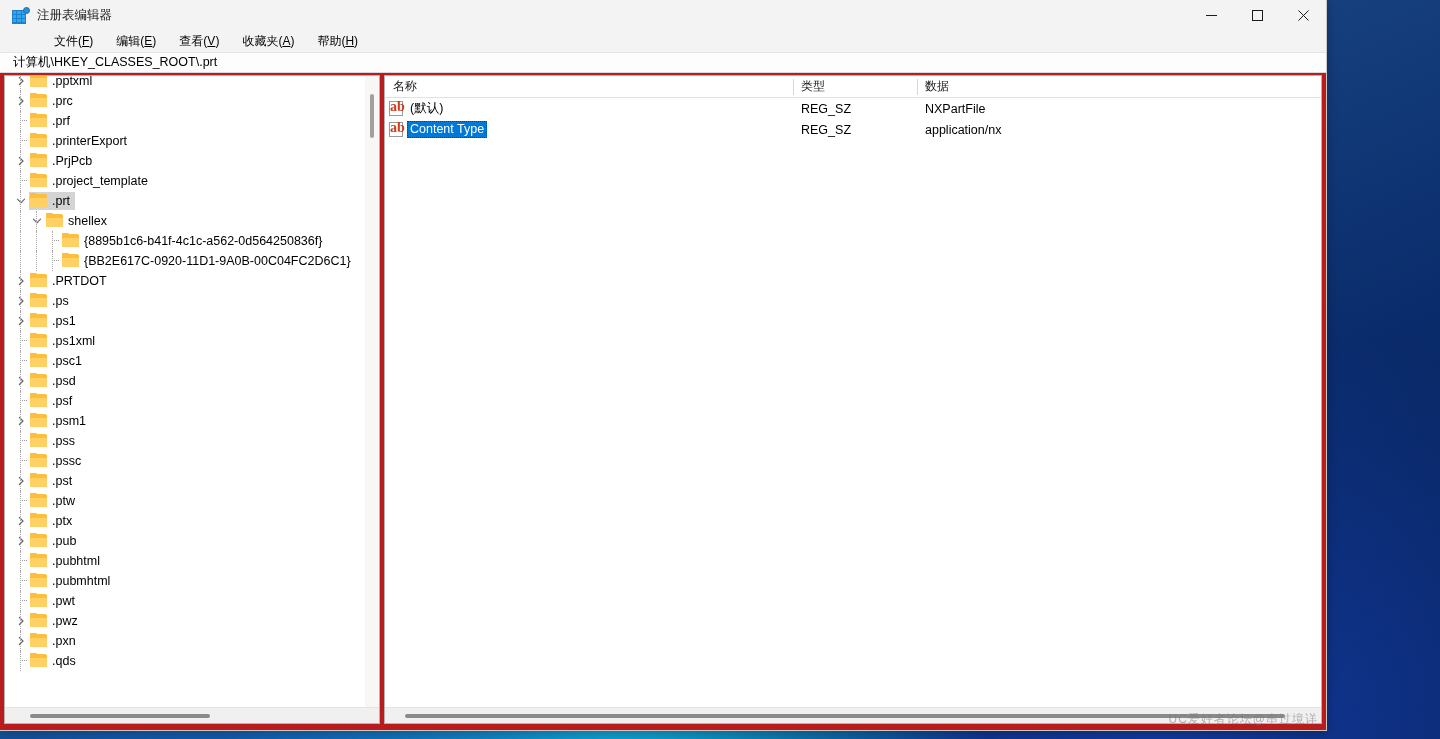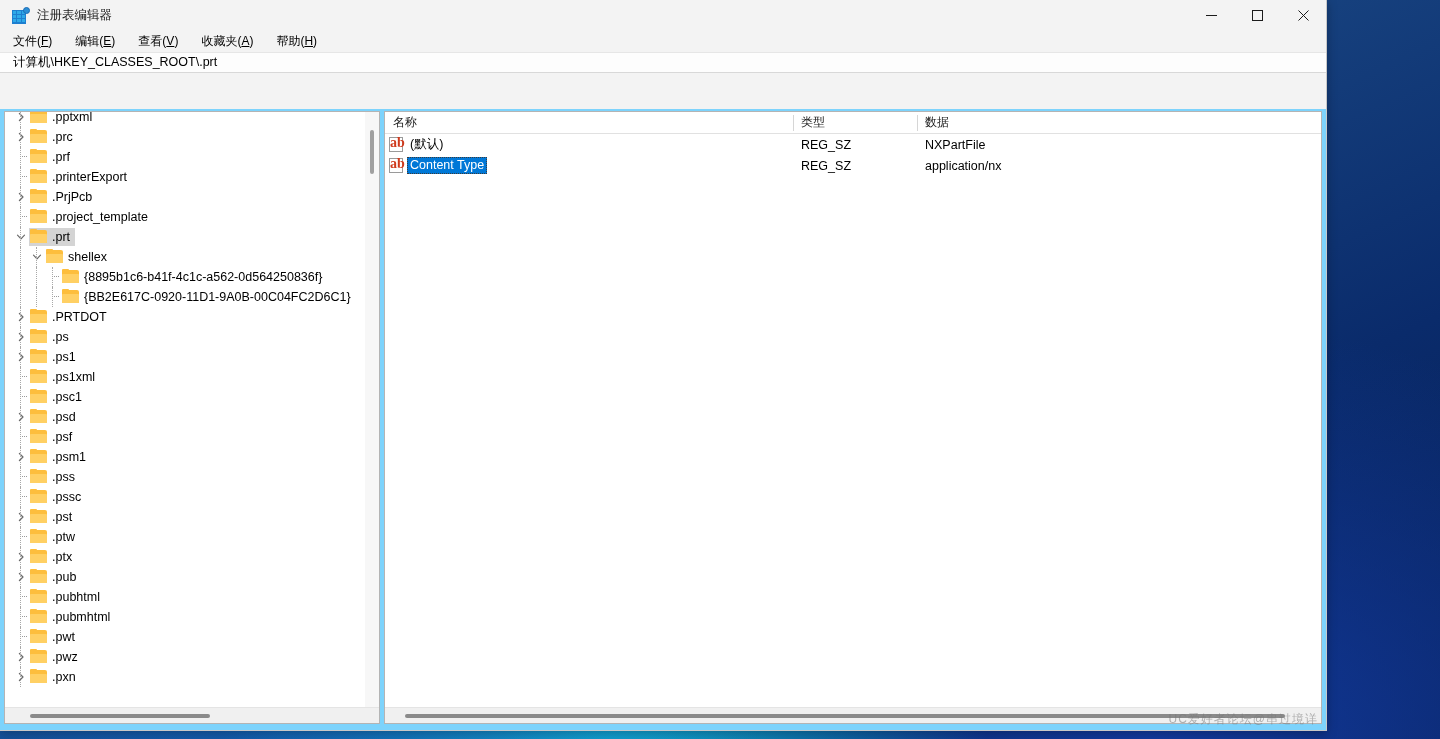--- a/index.html
+++ b/index.html
@@ -102,20 +102,21 @@
   .win-btn svg { display: block; }
 
   
   #menu-bar {
     height: 21px;
     background: #f3f3f3;
     display: flex;
     align-items: center;
     padding-left: 13px;
     flex: 0 0 auto;
+    margin-left: 41px;
   }
   .menu-item {
     font-size: 12px;
     color: #000;
     padding: 1px 7px 2px 0;
     margin-right: 16px;
     white-space: nowrap;
     line-height: 15px;
   }
   .menu-item u { text-decoration: underline; }
@@ -134,24 +135,23 @@
   #address-text {
     font-size: 12.5px;
     color: #000;
     white-space: nowrap;
   }
 
   
   #panes {
     flex: 1 1 auto;
     display: flex;
-    background: #7dd3fc;
+    background: #b91c1c;
     padding: 2px 4px 6px 4px;
     min-height: 0;
-    margin-top: 36px;
   }
 
   .pane {
     background: #ffffff;
     border: 1px solid #b4b4b4;
     display: flex;
     flex-direction: column;
     min-height: 0;
     position: relative;
   }
@@ -878,20 +878,33 @@
               </div>
               <div class="tree-label-box">
                 <div class="folder">
                   <div class="tab"></div>
                   <div class="back"></div>
                   <div class="front"></div>
                 </div>
                 <span class="tree-text">.pxn</span>
               </div>
             </div>
+            <div class="tree-row">
+              <div class="vdots" style="left: 15px;"></div>
+              <div class="tree-indent" style="width: 8px;"></div>
+              <div class="dotline"></div>
+              <div class="tree-label-box">
+                <div class="folder">
+                  <div class="tab"></div>
+                  <div class="back"></div>
+                  <div class="front"></div>
+                </div>
+                <span class="tree-text">.qds</span>
+              </div>
+            </div>
           </div>
         <div class="vscroll">
           <div class="thumb" style="top:18px;height:44px;"></div>
         </div>
       </div>
       <div class="hscroll" id="tree-hscroll">
         <div class="thumb"></div>
       </div>
     </div>
 

